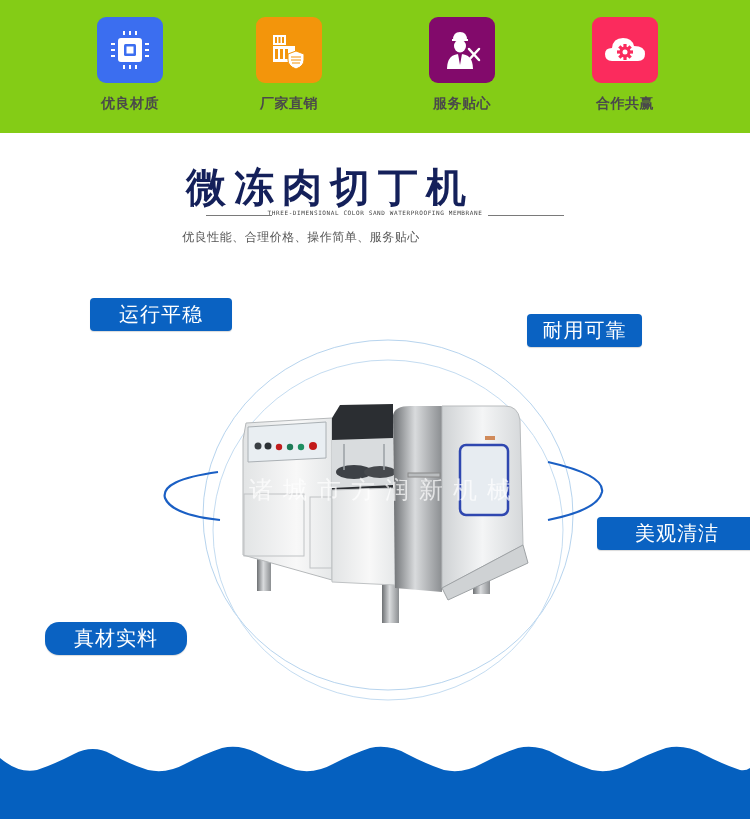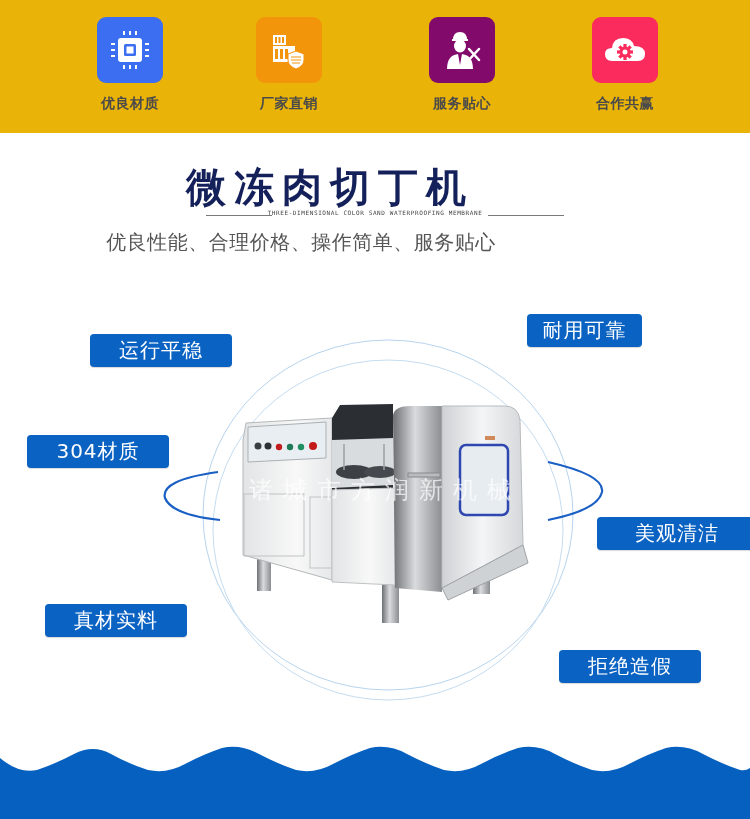--- a/index.html
+++ b/index.html
@@ -1,33 +1,33 @@
 <!DOCTYPE html>
 <html><head>
 <meta charset="utf-8">
 <style>
   * { margin: 0; padding: 0; box-sizing: border-box; }
   html, body { width: 750px; height: 819px; overflow: hidden; background: #ffffff; }
   body { font-family: "DejaVu Sans", "Liberation Sans", sans-serif; position: relative; }
 
   
-  .top-strip { position: absolute; left: 0; top: 0; width: 750px; height: 133px; background: #eab308; }
+  .top-strip { position: absolute; left: 0; top: 0; width: 750px; height: 133px; background: #84cc16; }
   .feature { position: absolute; top: 17px; width: 120px; text-align: center; }
   .feature .tile { width: 66px; height: 66px; border-radius: 9px; margin: 0 auto; display: flex; align-items: center; justify-content: center; }
   .feature .tile svg { width: 46px; height: 46px; }
   .feature .label { margin-top: 12px; font-size: 14px; font-weight: bold; color: #4a4a4a; letter-spacing: 0.5px; }
 
   
   .title { position: absolute; left: 0; width: 660px; top: 160px; text-align: center;
            font-family: "DejaVu Serif", "Liberation Serif", serif; font-size: 40px; color: #14205a; letter-spacing: 8px; font-weight: bold; }
   .subline { position: absolute; top: 209px; height: 12px; left: 0; width: 750px; }
   .subline .line { position: absolute; top: 6px; height: 1px; background: #7a7a7a; }
   .subline .eng { position: absolute; left: 0; width: 750px; text-align: center; top: 0; font-size: 6px; color: #444; letter-spacing: 0.6px;
                   font-family: "DejaVu Sans Mono", "Liberation Mono", monospace; }
-  .slogan { position: absolute; left: 0; width: 602px; top: 229px; text-align: center; font-size: 20px; color: #555; letter-spacing: 0.5px; }
+  .slogan { position: absolute; left: 0; width: 602px; top: 229px; text-align: center; font-size: 12px; color: #555; letter-spacing: 0.5px; }
 
   
   .stage { position: absolute; left: 0; top: 260px; width: 750px; height: 480px; }
   .tag { position: absolute; height: 33px; background: #0a62c2; border-radius: 4px; color: #fff; font-size: 20px;
          display: flex; align-items: center; justify-content: center; letter-spacing: 1px; box-shadow: 0 1px 1px rgba(0,0,0,0.15); }
 
   
   .waves { position: absolute; left: 0; top: 740px; width: 750px; height: 79px; }
 </style>
 </head>
@@ -189,26 +189,24 @@
     <rect x="460" y="445" width="48" height="70" rx="6" fill="#e7ecf1" stroke="#2f47b0" stroke-width="2.5"></rect>
     <rect x="485" y="436" width="10" height="4" fill="#d08a5a"></rect>
 
     <path d="M442 588 L523 545 L528 563 L448 600 Z" fill="#cfd2d4" stroke="#9ea2a5"></path>
 
     <rect x="408" y="473" width="32" height="4" fill="#b9bcbe" stroke="#888"></rect>
 
     <text x="385" y="498" text-anchor="middle" font-family="DejaVu Serif, serif" font-size="24" fill="#ffffff" fill-opacity="0.7" letter-spacing="10">诸城市方润新机械</text>
   </svg>
 
-  <div class="tag" style="left:90px;top:38px;width:142px;margin-top:36px;">运行平稳</div>
+  <div class="tag" style="left:90px;top:38px;width:142px;">运行平稳</div>
   <div class="tag" style="left:527px;top:54px;width:115px;">耐用可靠</div>
-  <div class="tag" style="left:27px;top:175px;width:142px;">304材质</div>
   <div class="tag" style="left:597px;top:257px;width:160px;">美观清洁</div>
-  <div class="tag" style="left:45px;top:344px;width:142px;">真材实料</div>
-  <div class="tag" style="left:559px;top:390px;width:142px;">拒绝造假</div>
+  <div class="tag" style="left:45px;top:362px;width:142px;border-radius:14px;">真材实料</div>
 </div>
 
 <svg class="waves" viewBox="0 0 750 79" preserveAspectRatio="none">
   <path d="M0 18
     Q19 34 37 30 Q55 24 74 14 Q93 4 111 14 Q129 24 148 30 Q167 34 185 24
     Q204 14 222 8 Q241 4 259 14 Q278 24 296 30 Q315 34 333 24
     Q352 14 370 8 Q389 4 407 14 Q426 24 444 30 Q463 34 481 24
     Q500 14 518 8 Q537 4 555 14 Q574 24 592 30 Q611 34 629 24
     Q648 14 666 8 Q685 4 703 14 Q722 24 740 30 Q746 31 750 28
     L750 79 L0 79 Z" fill="#0560bf"></path>

